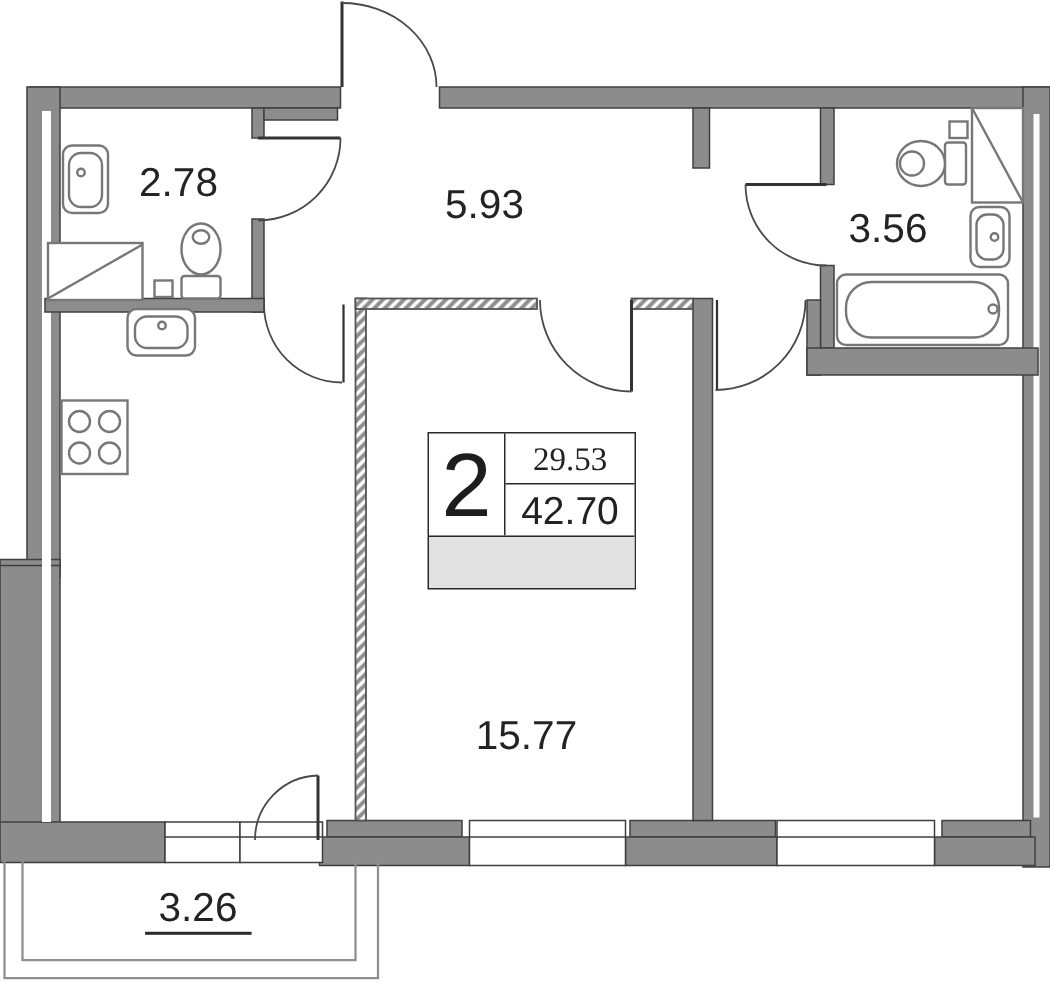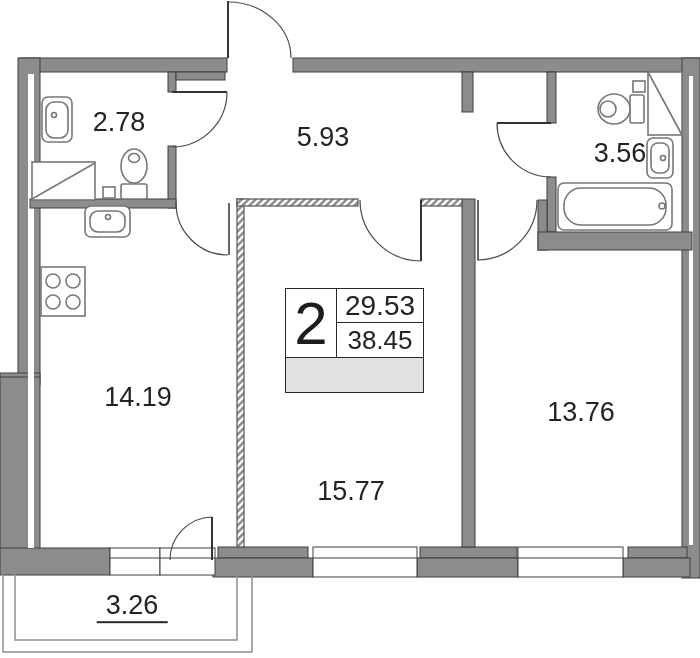--- a/index.html
+++ b/index.html
@@ -23,21 +23,21 @@
   .info-box{
     position:absolute;left:285px;top:288px;width:139px;height:105px;
     box-sizing:border-box;border:1.5px solid #2a2a2a;background:#fff;
     display:grid;grid-template-columns:51px 1fr;grid-template-rows:34px 34px 1fr;
   }
   .info-box .cell{display:flex;align-items:center;justify-content:center;box-sizing:border-box;}
   .info-box .room-count{
     grid-row:1 / span 2;grid-column:1;border-right:1.5px solid #2a2a2a;
     font-size:60px;color:#1d1d1d;
   }
-  .info-box .area-top{grid-row:1;grid-column:2;border-bottom:1.5px solid #2a2a2a;font-size:28px;}
+  .info-box .area-top{grid-row:1;grid-column:2;border-bottom:1.5px solid #2a2a2a;font-size:22px;font-family:Liberation Serif, serif;}
   .info-box .area-bottom{grid-row:2;grid-column:2;font-size:26px;}
   .info-box .gray-bar{
     grid-row:3;grid-column:1 / span 2;border-top:1.5px solid #2a2a2a;background:#e1e1e1;
   }
 </style>
 </head>
 <body>
 
 <div class="plan">
 
@@ -189,29 +189,27 @@
       <g>
         <rect x="558" y="183" width="114" height="47" rx="6"></rect>
         <rect x="564" y="188" width="102" height="37" rx="17"></rect>
         <circle cx="662" cy="206" r="3"></circle>
       </g>
     </g>
   </svg>
 
   <div class="room-label" style="left:119px;top:122px">2.78</div>
   <div class="room-label" style="left:323px;top:137px">5.93</div>
-  <div class="room-label" style="left:620px;top:153px">3.56</div>
-  <div class="room-label" style="left:138px;top:397px">14.19</div>
+  <div class="room-label" style="left:592px;top:153px">3.56</div>
   <div class="room-label" style="left:351px;top:491px">15.77</div>
-  <div class="room-label" style="left:581px;top:412px">13.76</div>
 
   <div class="info-box">
     <div class="cell room-count">2</div>
     <div class="cell area-top">29.53</div>
-    <div class="cell area-bottom">38.45</div>
+    <div class="cell area-bottom">42.70</div>
     <div class="gray-bar"></div>
   </div>
 
   <div class="balcony-label">
     <span class="frac-top">3.26</span>
   </div>
 
 </div>
 
 </body></html>

